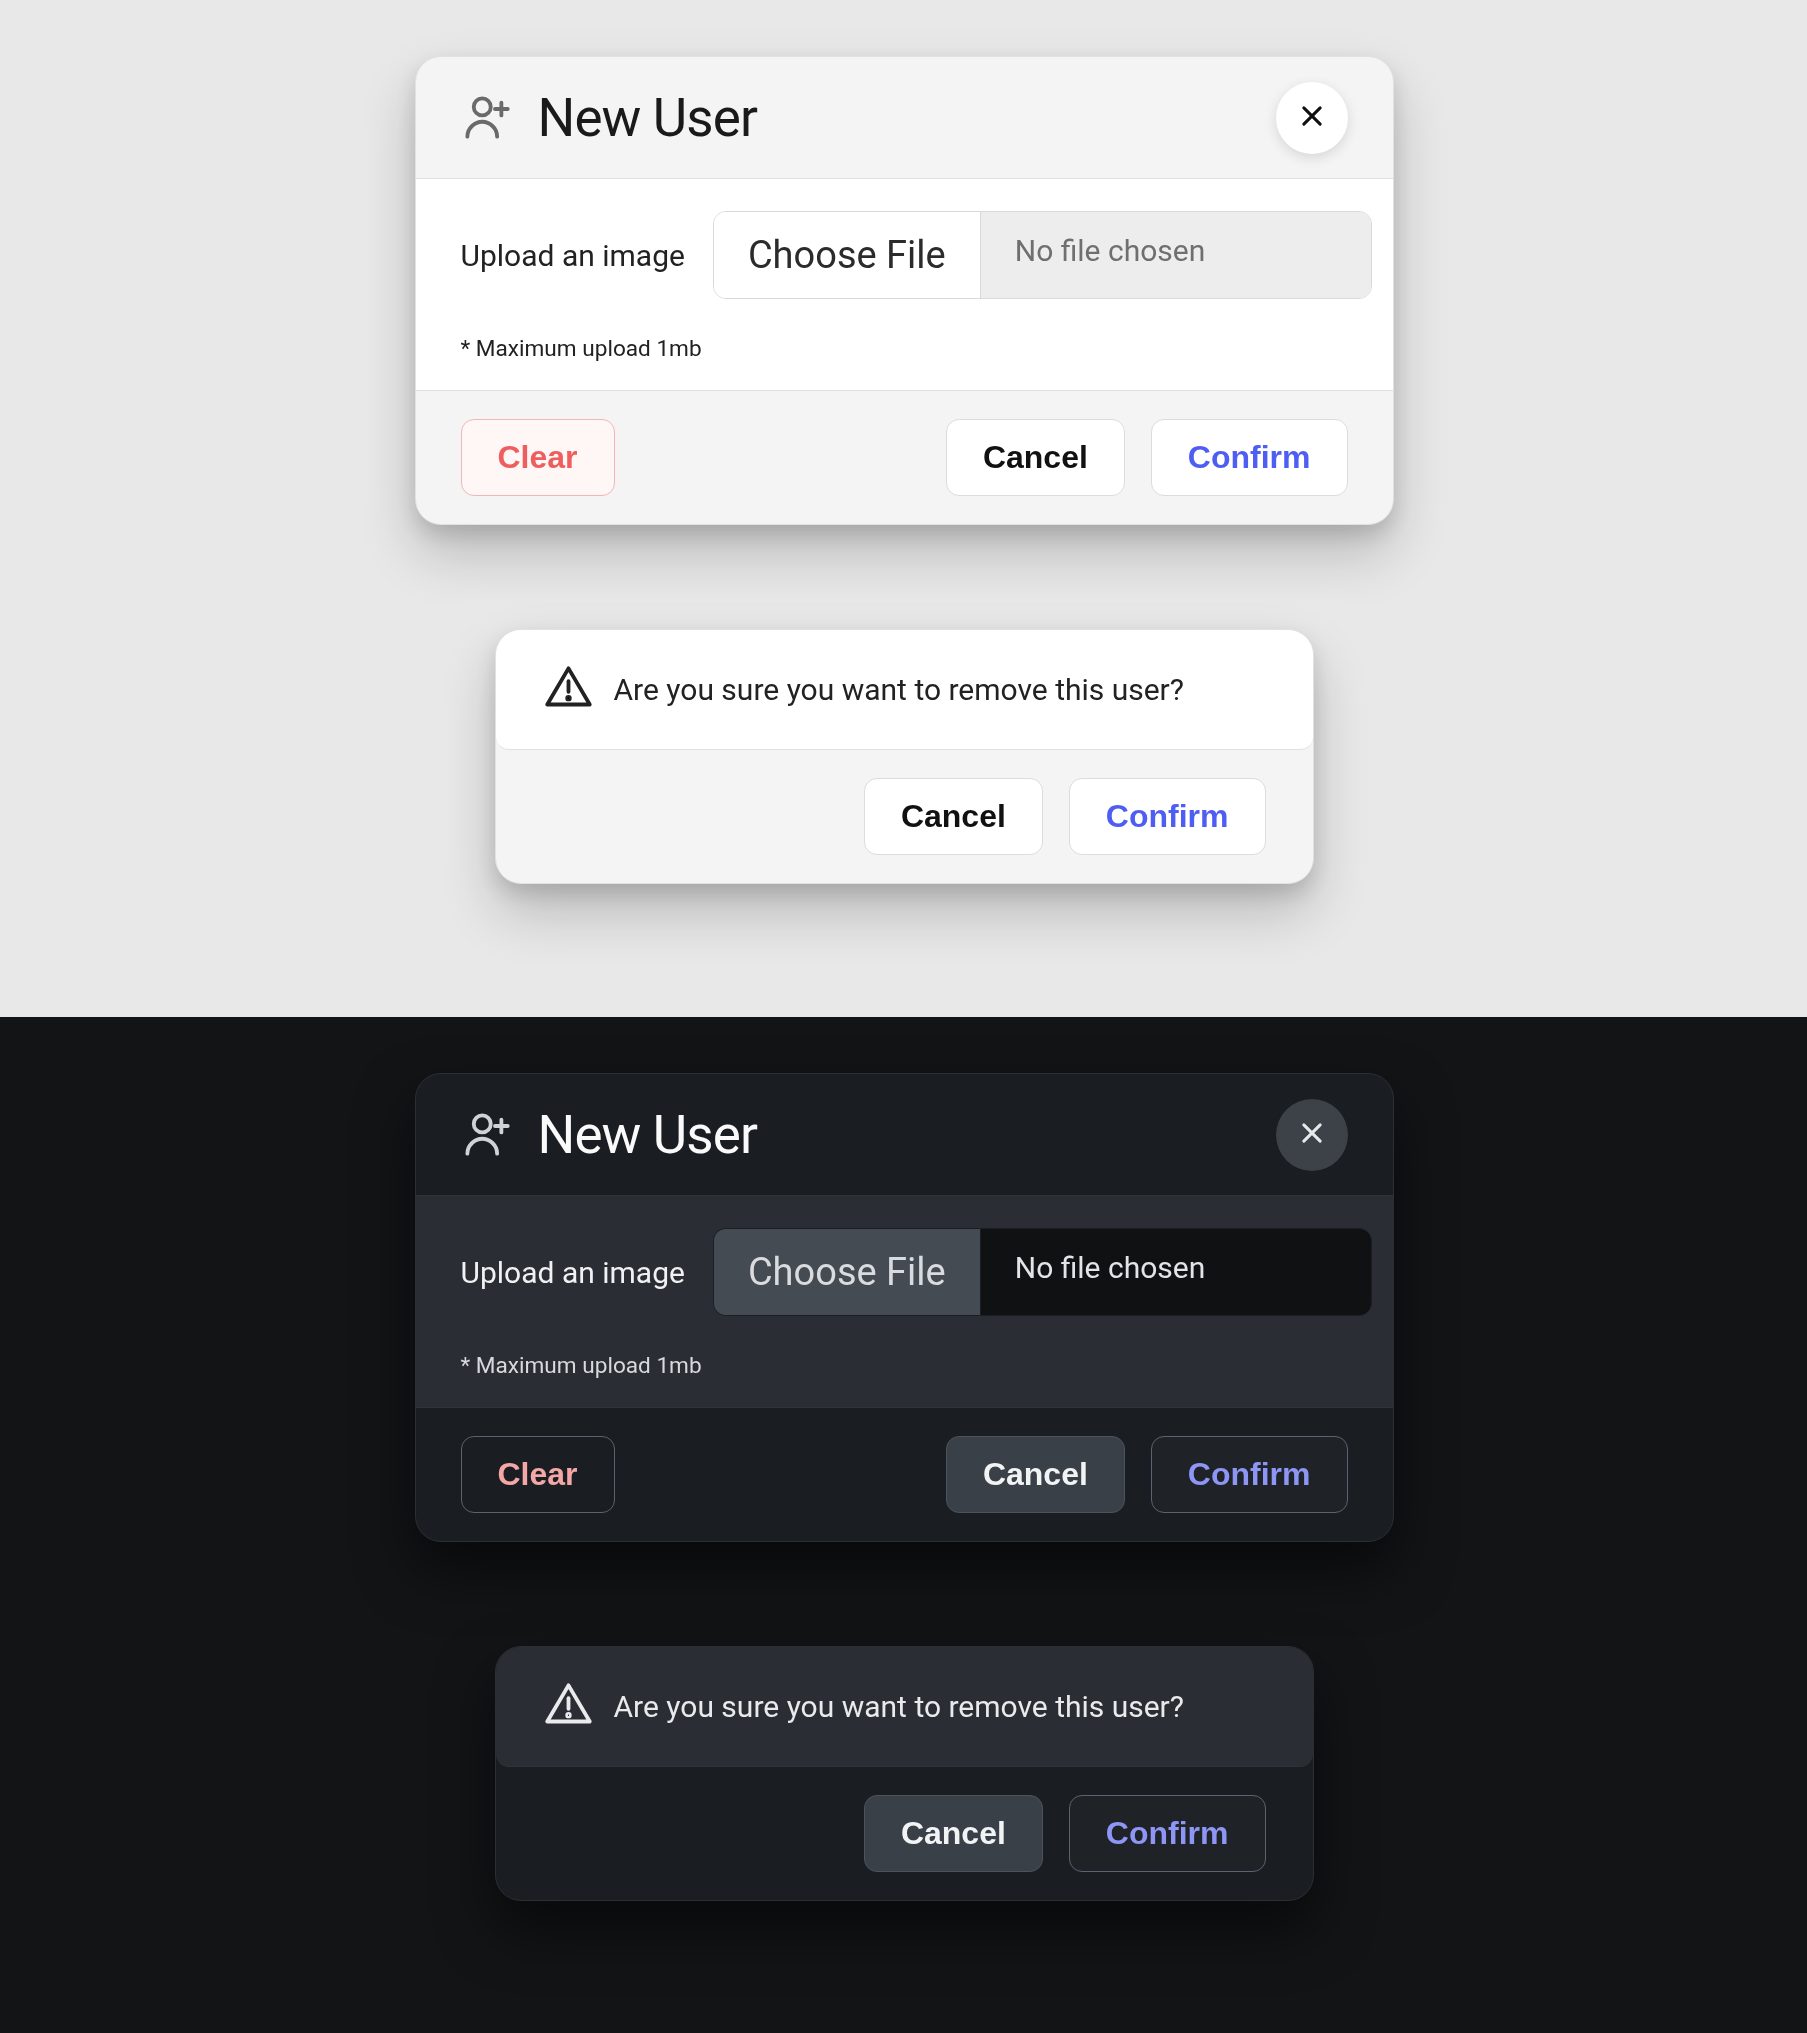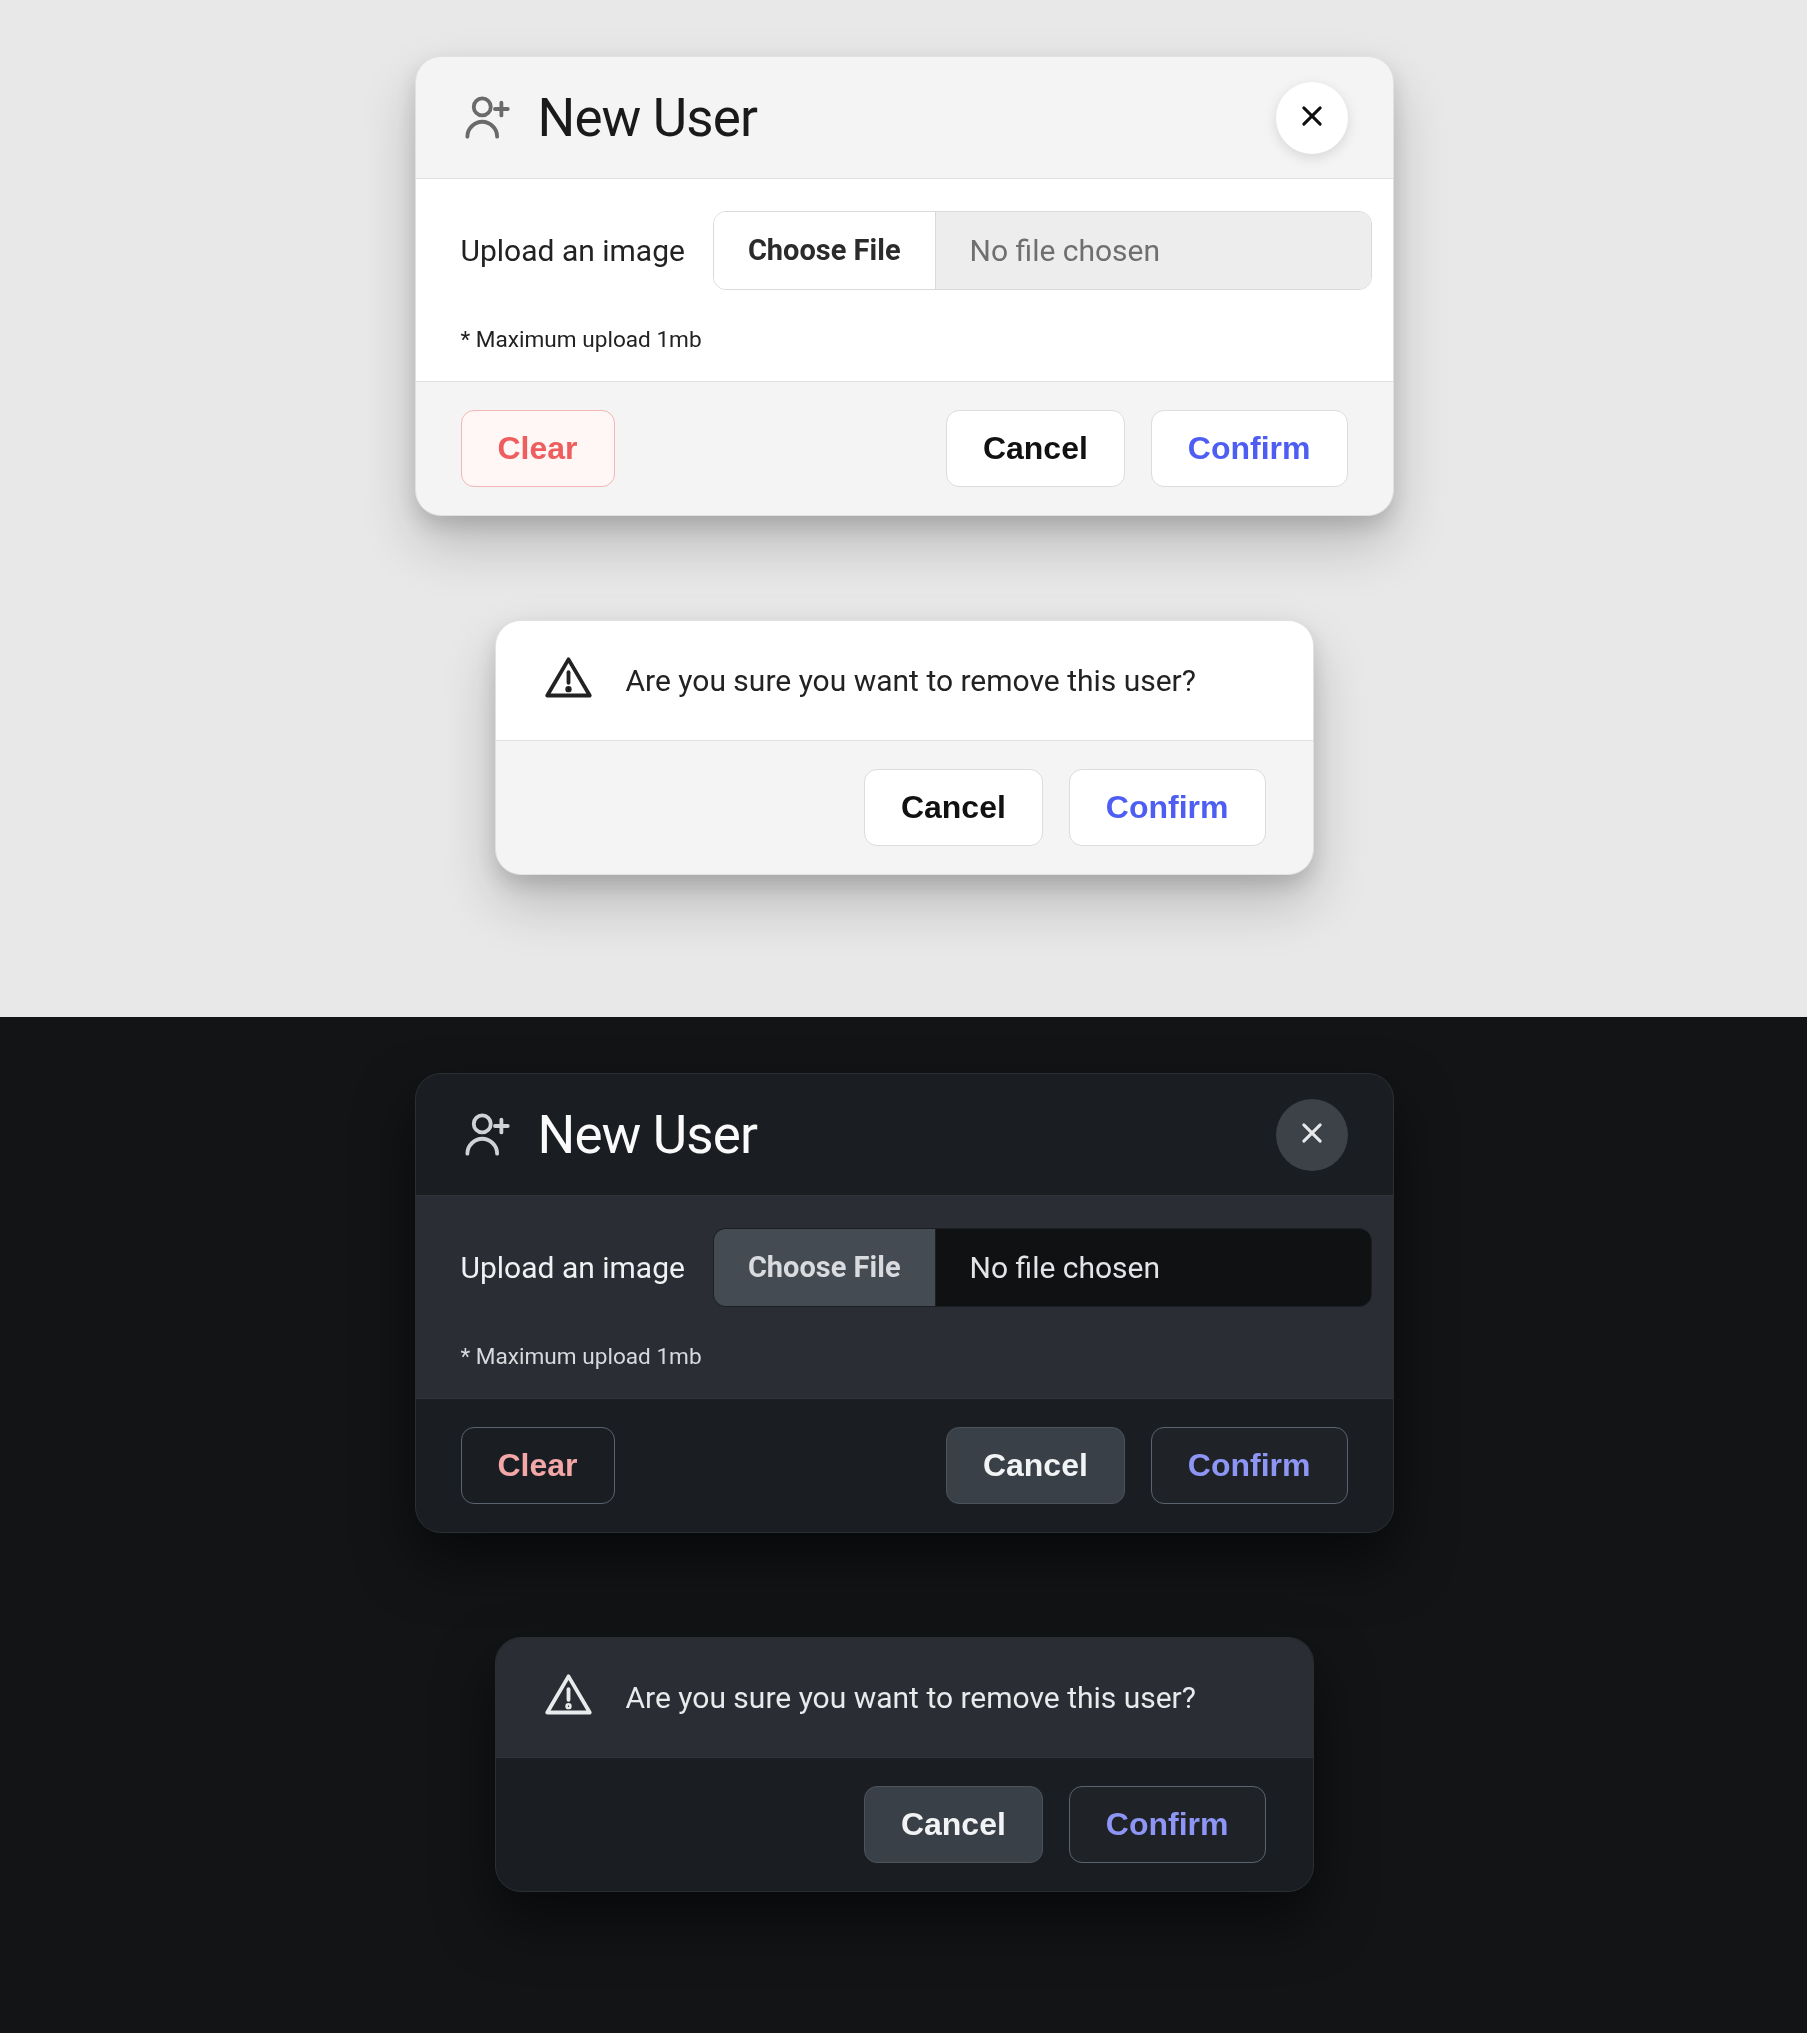--- a/index.html
+++ b/index.html
@@ -42,21 +42,21 @@
 .dark  .bdy { background: #2a2e34; border-bottom: 0.9px solid #303338; }
 
 .uprow { display: flex; align-items: center; gap: 28px; }
 .uplabel { font-size: 30px; }
 .light .uplabel { color: #222; }
 .dark  .uplabel { color: #f0f1f3; }
 
 .filectl { display: flex; border-radius: 13px; overflow: hidden; flex: 1; }
 .light .filectl { border: 0.9px solid #d9d9d9; }
 .dark  .filectl { border: 0.9px solid #1b1e22; }
-.choose { padding: 21px 34px; font-size: 29px; font-weight: 700; cursor: pointer; }
+.choose { padding: 21px 34px; font-size: 38px; font-weight: 400; cursor: pointer; }
 .light .choose { background: #fff; color: #2b2b2b; border-right: 0.9px solid #d9d9d9; }
 .dark  .choose { background: #444b53; color: #d9dbde; border-right: 0.9px solid #1b1e22; }
 .nofile { padding: 21px 34px; font-size: 30px; flex: 1; }
 .light .nofile { background: #ededed; color: #6f6f6f; }
 .dark  .nofile { background: #0f1113; color: #e2e4e7; }
 
 .hint { font-size: 22.6px; margin-top: 36px; }
 .light .hint { color: #222; }
 .dark  .hint { color: #d7d9dc; }
 
@@ -65,21 +65,21 @@
 .ftr .spacer { flex: 1; }
 .btn { padding: 19px 36px; border-radius: 13px; font-size: 32px; font-weight: 800; cursor: pointer; border: 1.9px solid transparent; }
 .light .btn-plain  { background: #fff; color: #111; border-color: #dcdcdc; }
 .light .btn-accent { background: #fff; color: #4f5ef2; border-color: #dcdcdc; }
 .light .btn-clear  { background: #fff6f6; color: #ef5e5e; border-color: #f2b6b6; }
 .dark  .btn-plain  { background: #3a4047; color: #f2f3f5; border-color: #4c535b; }
 .dark  .btn-accent { background: #1f2227; color: #8e96f5; border-color: #5c6370; }
 .dark  .btn-clear  { background: transparent; color: #f3a7a7; border-color: #5c6370; }
 
 
-.confhdr { display: flex; align-items: center; gap: 32px; padding: 32px 47px; }
+.confhdr { display: flex; align-items: center; gap: 20px; padding: 32px 47px; border-radius: 13px; }
 .light .confhdr { background: #fff; border-bottom: 0.9px solid #e0e0e0; }
 .dark  .confhdr { background: #2a2e34; border-bottom: 0.9px solid #303338; }
 .confhdr .warn svg { width: 51px; height: 51px; }
 .light .confhdr .warn svg { stroke: #222; }
 .dark  .confhdr .warn svg { stroke: #e8eaec; }
 .confhdr .msg { font-size: 30px; }
 .light .confhdr .msg { color: #222; }
 .dark  .confhdr .msg { color: #e8eaec; }
 .confftr { display: flex; justify-content: flex-end; gap: 26px; padding: 28px 47px; }
 </style>

